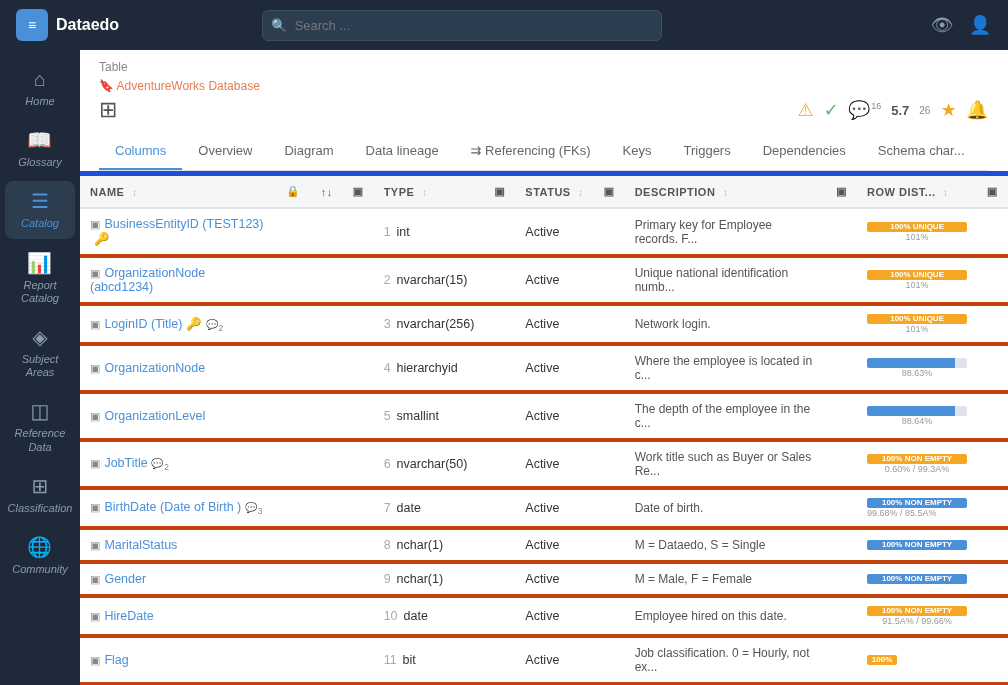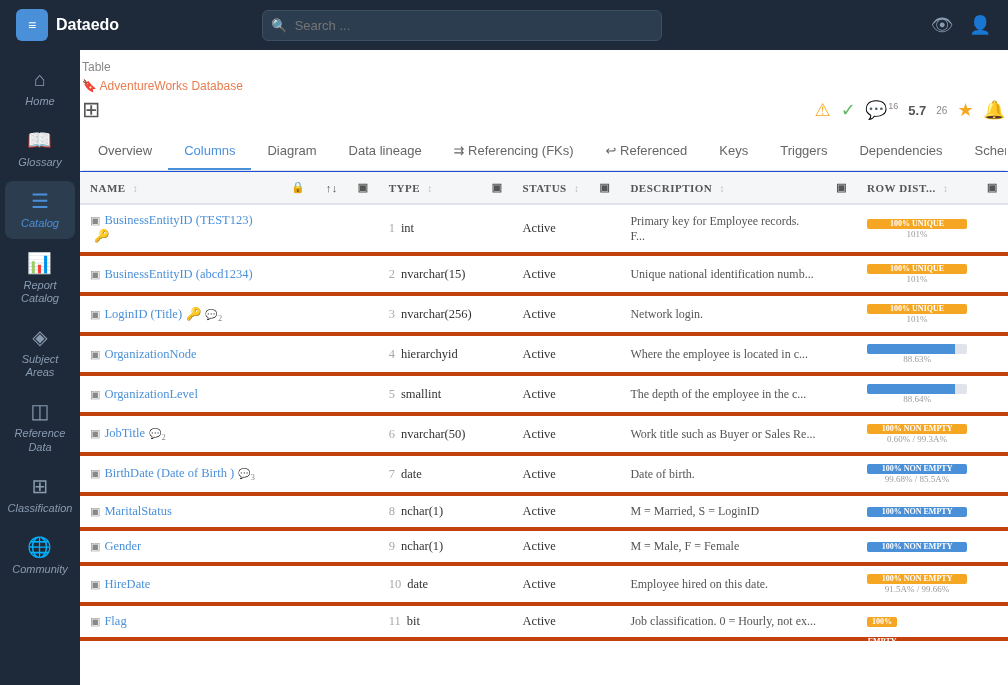--- a/index.html
+++ b/index.html
@@ -22,21 +22,21 @@
     .sidebar { width: 80px; background: #1e2a3a; display: flex; flex-direction: column; align-items: center; padding: 10px 0; gap: 4px; flex-shrink: 0; }
     .sidebar-item { display: flex; flex-direction: column; align-items: center; gap: 4px; padding: 8px 6px; border-radius: 8px; cursor: pointer; color: #8a9bb0; width: 70px; text-align: center; }
     .sidebar-item.active { background: #2d3d50; color: #4a90d9; }
     .sidebar-item .icon { font-size: 20px; }
     .sidebar-item .label { font-size: 11px; line-height: 1.2; font-style: italic; }
 
     
     .content { flex: 1; background: #f5f6f8; overflow: hidden; display: flex; flex-direction: column; }
 
     
-    .breadcrumb-area { background: white; padding: 10px 2px 0; border-bottom: 1px solid #1d4ed8; }
+    .breadcrumb-area { background: white; padding: 10px 19px 0; border-bottom: 5px solid #1d4ed8; }
     .breadcrumb-row { font-size: 12px; color: #888; margin-bottom: 4px; }
     .page-title-row { display: flex; align-items: center; gap: 10px; margin-bottom: 10px; }
     .page-title-icon { font-size: 22px; color: #555; }
     .page-title { font-size: 22px; font-weight: 700; color: #1a2533; }
     .breadcrumb-link { color: #e87c4e; text-decoration: none; font-size: 12px; }
     .title-badges { margin-left: auto; display: flex; align-items: center; gap: 10px; }
     .badge-icon { font-size: 18px; cursor: pointer; }
     .badge-warn { color: #f5a623; }
     .badge-check { color: #5cb85c; position: relative; }
     .badge-comment { color: #888; position: relative; }
@@ -45,21 +45,21 @@
     .badge-count { font-size: 10px; color: #888; }
     .badge-score { font-size: 13px; font-weight: 600; color: #555; }
 
     
     .tabs { display: flex; gap: 0; padding: 0; background: white; border-bottom: 1px solid #e0e4ea; overflow-x: auto; }
     .tab { padding: 10px 16px; font-size: 13px; color: #666; cursor: pointer; white-space: nowrap; border-bottom: 2px solid transparent; }
     .tab.active { color: #4a90d9; border-bottom: 2px solid #4a90d9; font-weight: 500; }
 
     
     .table-area { flex: 1; overflow: auto; padding: 0; background: white; margin: 0; }
-    table { width: 100%; border-collapse: collapse; font-size: 12.5px; font-family: Liberation Serif, serif; }
+    table { width: 100%; border-collapse: collapse; font-size: 12.5px; }
     thead { background: #f5f6f8; position: sticky; top: 0; z-index: 2; }
     thead th { padding: 9px 10px; text-align: left; font-weight: 600; color: #555; border-bottom: 2px solid #e0e4ea; font-size: 11px; letter-spacing: 0.5px; white-space: nowrap; }
     thead th .sort-icon { color: #bbb; margin-left: 4px; font-size: 10px; }
     tbody tr { border-bottom: 4px solid #c2410c; }
     tbody td { padding: 8px 10px; color: #333; vertical-align: middle; }
     .col-name { color: #4a90d9; cursor: pointer; }
     .col-icon { color: #888; margin-right: 4px; font-size: 11px; }
     .col-comment { font-size: 10px; color: #888; margin-left: 4px; }
     .lock-icon { color: #f5a623; margin-left: 4px; }
     .row-dist-cell { min-width: 110px; }
@@ -138,26 +138,25 @@
           <span class="badge-icon badge-check" style="color:#5cb85c; font-size:18px;">✓</span>
           <span class="badge-icon badge-comment">💬<sup style="font-size:9px;color:#888">16</sup></span>
           <span class="badge-score">5.7</span>
           <span class="badge-count"> 26</span>
           <span class="badge-icon badge-star-filled">★</span>
           <span class="badge-icon badge-bell">🔔</span>
         </div>
       </div>
 
       <div class="tabs">
+        <div class="tab active">Columns</div>
         <div class="tab">Overview</div>
-        <div class="tab active">Columns</div>
         <div class="tab">Diagram</div>
         <div class="tab">Data lineage</div>
         <div class="tab">⇉ Referencing (FKs)</div>
-        <div class="tab">↩ Referenced</div>
         <div class="tab">Keys</div>
         <div class="tab">Triggers</div>
         <div class="tab">Dependencies</div>
         <div class="tab">Schema char...</div>
       </div>
     </div>
 
     <div class="table-area">
       <table>
         <thead>
@@ -191,21 +190,21 @@
     <td></td>
     <td class="row-dist-cell">
                 <div style="background:#f5a623;height:10px;border-radius:2px;width:100%;position:relative;">
       <span style="position:absolute;top:0;left:0;right:0;font-size:8px;color:white;text-align:center;font-weight:bold;line-height:10px;">100% UNIQUE</span>
     </div>
     <div style="font-size:9px;color:#999;text-align:center;">101%</div>
               </td>
     <td></td>
   </tr>
             <tr>
-    <td><span class="col-icon">▣</span><span class="col-name">BusinessEntityID (abcd1234)</span></td>
+    <td><span class="col-icon">▣</span><span class="col-name">OrganizationNode (abcd1234)</span></td>
     <td></td>
     <td></td>
     <td></td>
     <td class="col-num"><span style="color:#aaa;margin-right:6px;">2</span><span style="color:#333;">nvarchar(15)</span></td>
     <td></td>
     <td>Active</td>
     <td></td>
     <td class="desc-text">Unique national identification numb...</td>
     <td></td>
     <td class="row-dist-cell">
@@ -304,34 +303,34 @@
     <td>Active</td>
     <td></td>
     <td class="desc-text">Date of birth.</td>
     <td></td>
     <td class="row-dist-cell">
                 <div style="display:flex;height:10px;border-radius:2px;overflow:hidden;">
       <div style="background:#4a90d9;width:100%;height:10px;position:relative;">
         <span style="position:absolute;top:0;left:0;right:0;font-size:8px;color:white;text-align:center;font-weight:bold;line-height:10px;">100% NON EMPTY</span>
       </div>
     </div>
-    <div style="font-size:9px;color:#999;text-align:center;">99.68% / 85.5A%</div>
+    <div style="font-size:9px;color:#999;text-align:left;">99.68% / 85.5A%</div>
               </td>
     <td></td>
   </tr>
             <tr>
     <td><span class="col-icon">▣</span><span class="col-name">MaritalStatus</span></td>
     <td></td>
     <td></td>
     <td></td>
     <td class="col-num"><span style="color:#aaa;margin-right:6px;">8</span><span style="color:#333;">nchar(1)</span></td>
     <td></td>
     <td>Active</td>
     <td></td>
-    <td class="desc-text">M = Married, S = LoginID</td>
+    <td class="desc-text">M = Dataedo, S = Single</td>
     <td></td>
     <td class="row-dist-cell">
                 <div style="background:#4a90d9;height:10px;border-radius:2px;position:relative;">
       <span style="position:absolute;top:0;left:0;right:0;font-size:8px;color:white;text-align:center;font-weight:bold;line-height:10px;">100% NON EMPTY</span>
     </div>
               </td>
     <td></td>
   </tr>
             <tr>
     <td><span class="col-icon">▣</span><span class="col-name">Gender</span></td>

